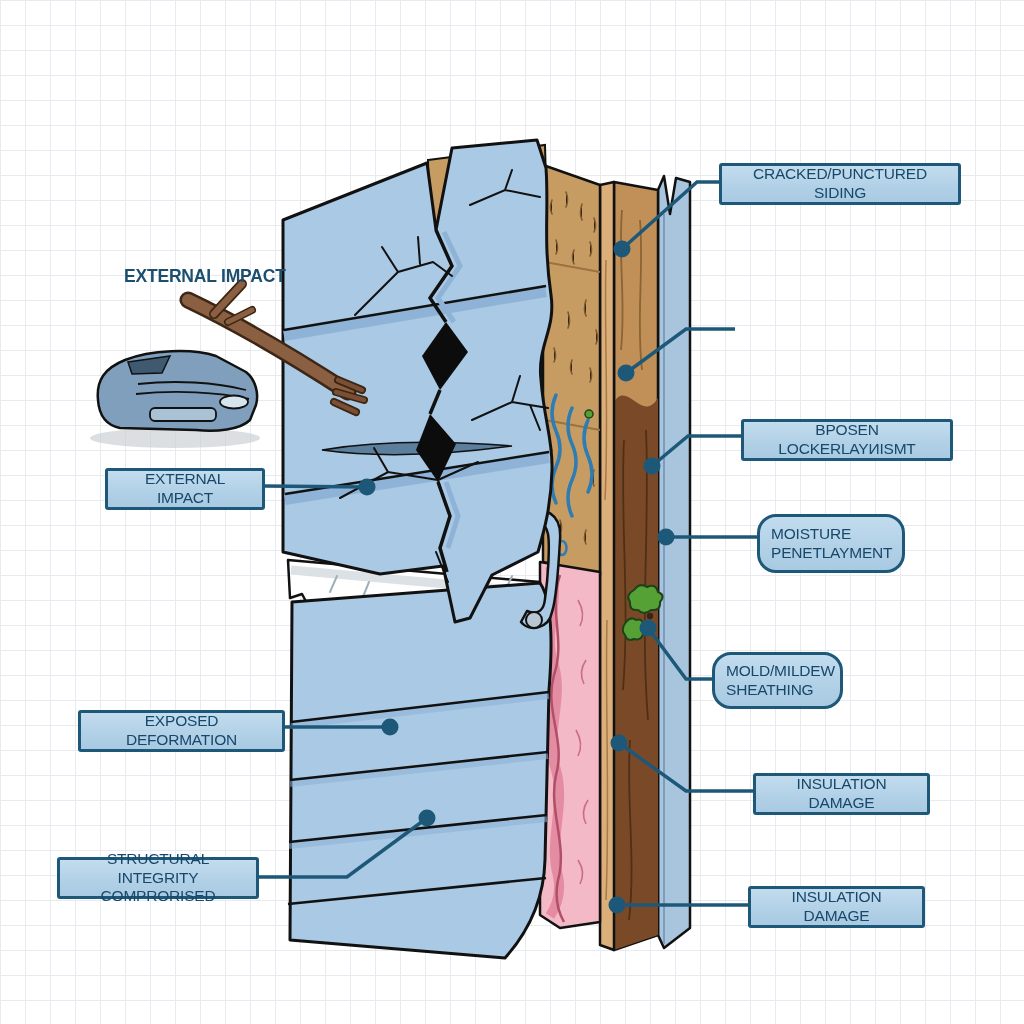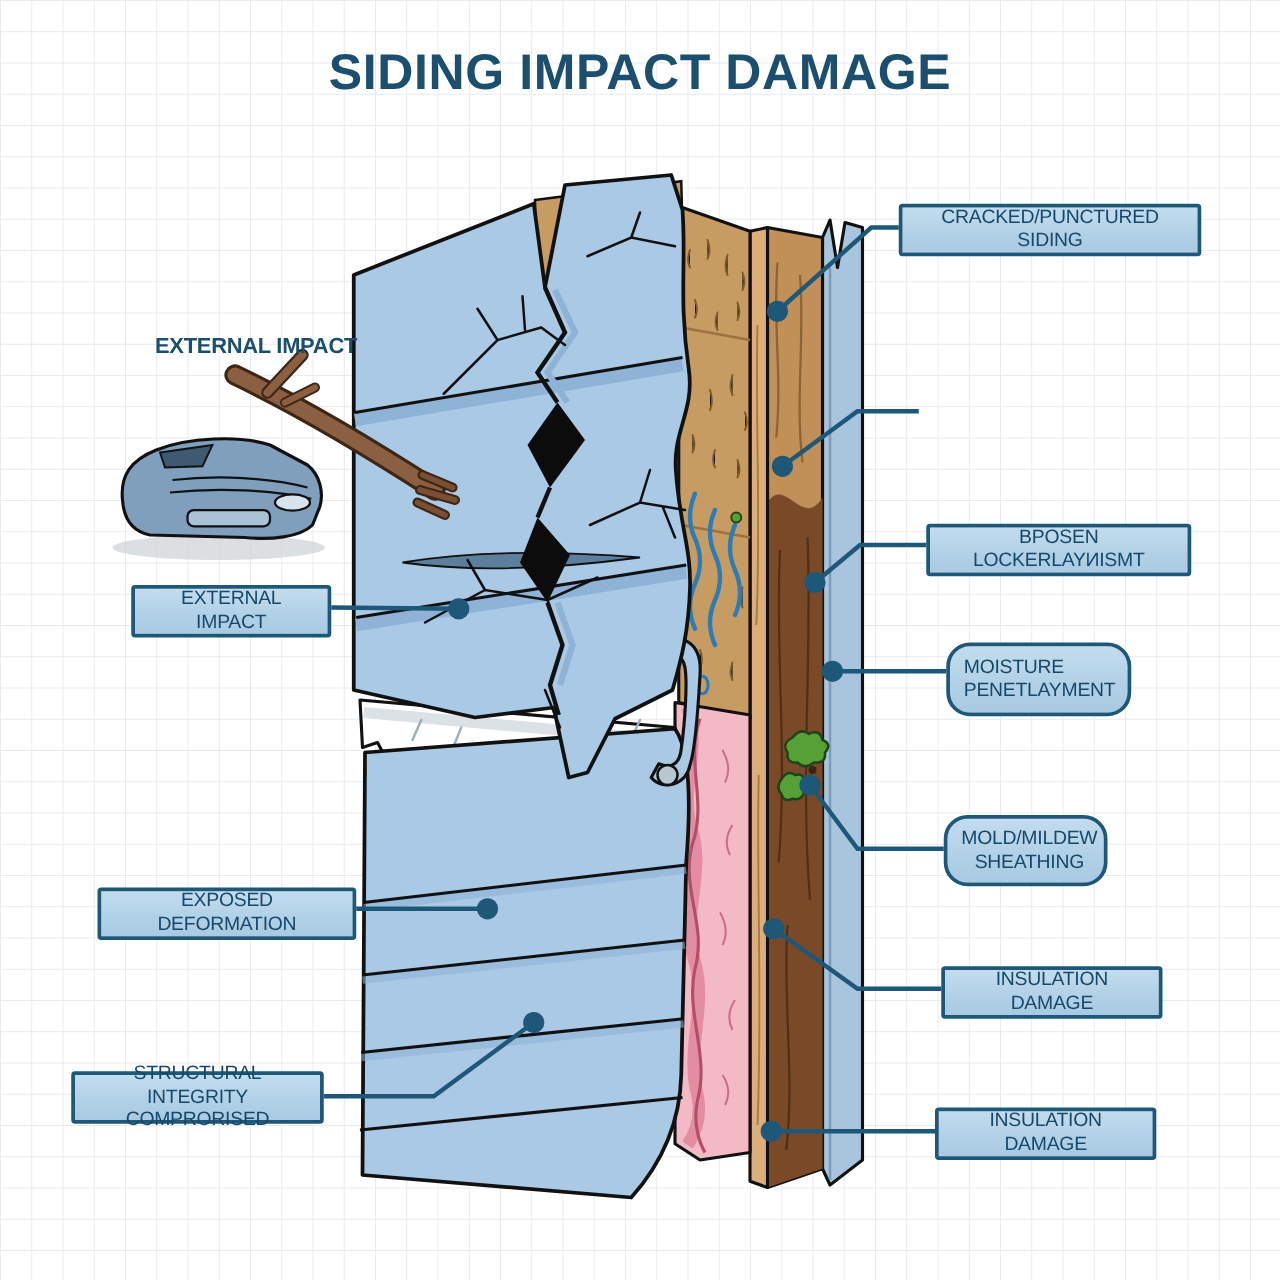--- a/index.html
+++ b/index.html
@@ -25,21 +25,20 @@
   .caption{
     position:absolute;color:#1c4e6e;font-weight:700;font-size:17.5px;z-index:3;letter-spacing:-.2px;
   }
   svg.scene{position:absolute;left:0;top:0;z-index:1;}
 </style>
 </head>
 <body>
 
 <div class="page">
 
-  <div class="title">SIDING IMPACT DAMAGE</div>
 
   <svg class="scene" width="1024" height="1024" viewBox="0 0 1024 1024">
 
     <g>
       <path d="M658 190 L664 176 L670 214 L676 178 L690 182 L690 928 L664 948 L658 935 Z" fill="#a9c5de" stroke="#111" stroke-width="2.5" stroke-linejoin="round"></path>
       <line x1="664" y1="214" x2="664" y2="944" stroke="#7d9cbc" stroke-width="2"></line>
     </g>
 
     <g>
       <path d="M614 182 L658 190 L658 935 L614 950 Z" fill="#c09058" stroke="#111" stroke-width="2.5" stroke-linejoin="round"></path>
@@ -222,17 +221,17 @@
 
   <div class="caption" style="left:124px;top:266px;">EXTERNAL IMPACT</div>
 
   <div class="lbl" style="left:105px;top:468px;width:160px;height:35px;">EXTERNAL IMPACT</div>
   <div class="lbl" style="left:78px;top:710px;width:207px;height:35px;">EXPOSED DEFORMATION</div>
   <div class="lbl" style="left:57px;top:857px;width:202px;height:39px;">STRUCTURAL INTEGRITY COMPRORISED</div>
 
   <div class="lbl" style="left:719px;top:163px;width:242px;height:38px;">CRACKED/PUNCTURED SIDING</div>
   <div class="lbl" style="left:741px;top:419px;width:212px;height:35px;">BPOSEN LOCKERLAYИISMT</div>
   <div class="lbl left-align" style="left:757px;top:514px;width:148px;height:59px;">MOISTURE PENETLAYMENT</div>
-  <div class="lbl left-align" style="left:755px;top:652px;width:131px;height:57px;text-align:center;">MOLD/MILDEW SHEATHING</div>
+  <div class="lbl left-align" style="left:712px;top:652px;width:131px;height:57px;">MOLD/MILDEW SHEATHING</div>
   <div class="lbl" style="left:753px;top:773px;width:177px;height:36px;">INSULATION DAMAGE</div>
   <div class="lbl" style="left:748px;top:886px;width:177px;height:36px;">INSULATION DAMAGE</div>
 
 </div>
 
 </body></html>

